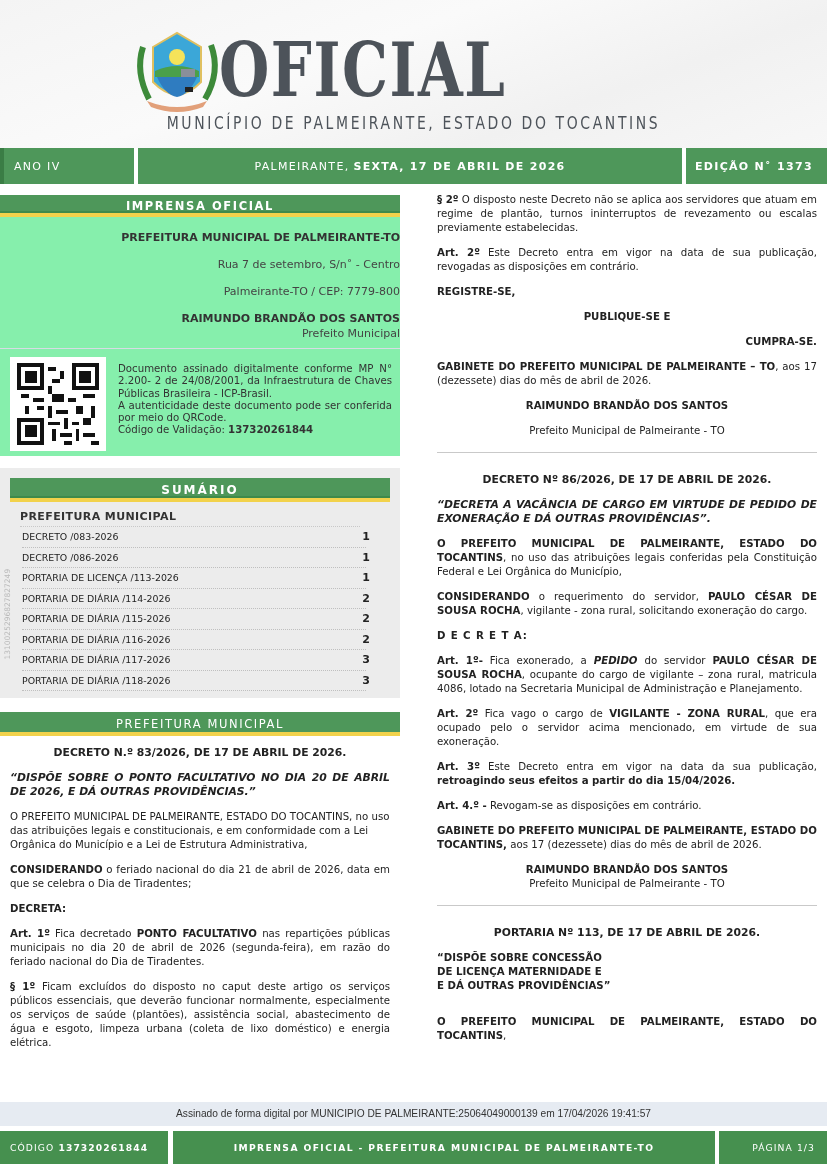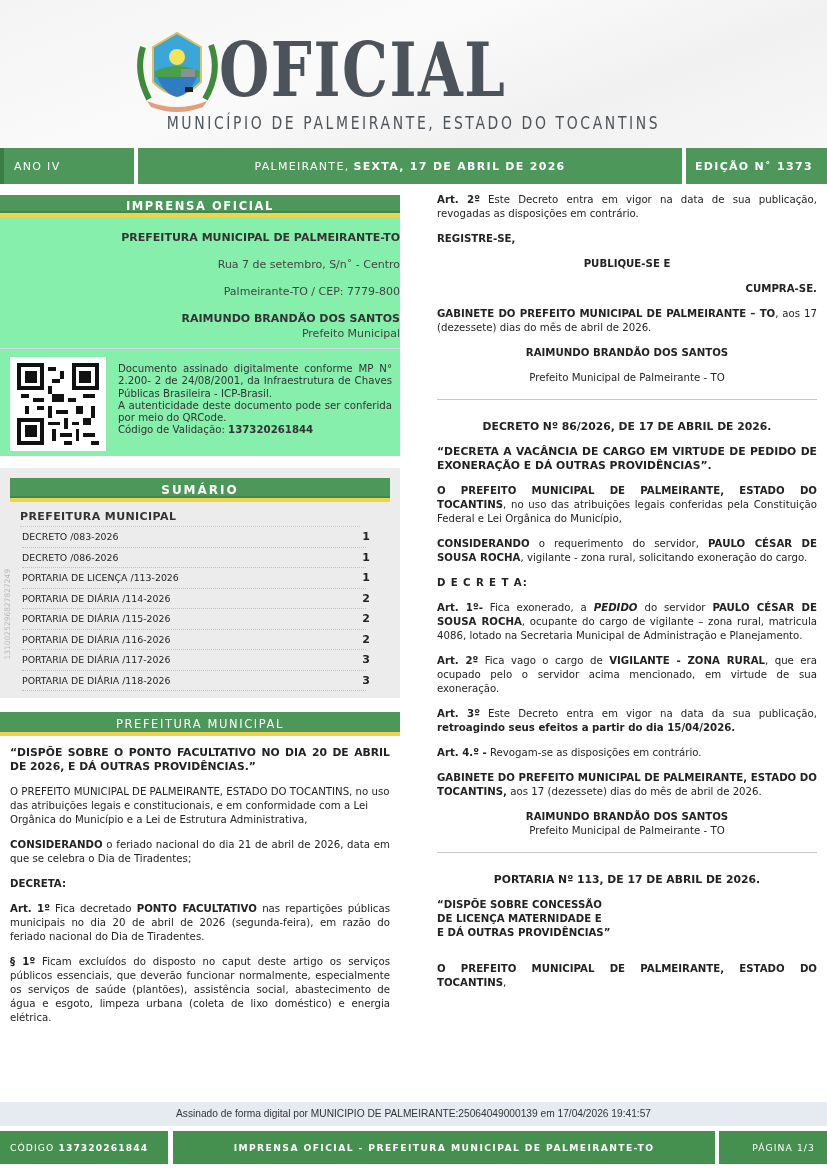--- a/index.html
+++ b/index.html
@@ -64,21 +64,21 @@
   .side-code span { position: absolute; left: -44px; top: 45px; transform: rotate(-90deg); font-size: 7.5px; color: #b9b9b9; white-space: nowrap; width: 100px; }
 
   .pm-head { margin-top: 14px; background: #4e975a; color: #fff; text-align: center; font-size: 11.5px; letter-spacing: 1.6px; height: 24px; line-height: 24px; border-bottom: 4px solid #f2d24b; }
 
   .doc { font-size: 10.2px; line-height: 14px; color: #222; }
   .doc p { margin-bottom: 11px; text-align: justify; }
   .doc .center { text-align: center; }
   .doc .right { text-align: right; }
   .doc b { font-weight: bold; }
   .doc .dtitle { font-weight: bold; font-size: 10.8px; text-align: center; }
-  .doc .ementa { font-weight: bold; font-size: 10.8px; }
+  .doc .ementa { font-weight: bold; font-style: italic; font-size: 10.8px; }
   .left .doc { padding: 10px 10px 0 10px; }
   .sp { letter-spacing: 0.9px; }
 
   
   .right-col { position: absolute; left: 437px; top: 193px; width: 380px; }
   .hr { border: none; border-top: 1px solid #c9c9c9; margin: 14px 0 20px; }
 
   
   .signbar { position: absolute; top: 1102px; left: 0; width: 827px; height: 24px; background: #e6ebf2; text-align: center; font-family: "Liberation Sans", sans-serif; font-size: 10.2px; line-height: 24px; color: #333; }
   .botbar { position: absolute; top: 1131px; left: 0; width: 827px; height: 33px; display: flex; }
@@ -221,34 +221,36 @@
       </div>
     <div class="sum-item">
         <span>PORTARIA DE DIÁRIA /118-2026</span>
         <span class="num">3</span>
       </div>
   </section>
 
   <div class="pm-head">PREFEITURA MUNICIPAL</div>
 
   <article class="doc">
+    <p class="dtitle">DECRETO N.º 83/2026, DE 17 DE ABRIL DE 2026.</p>
     <p class="ementa">“DISPÕE SOBRE O PONTO FACULTATIVO NO DIA 20 DE ABRIL DE 2026, E DÁ OUTRAS PROVIDÊNCIAS.”</p>
     <p style="text-align:left">O PREFEITO MUNICIPAL DE PALMEIRANTE, ESTADO DO TOCANTINS, no uso das atribuições legais e constitucionais, e em conformidade com a Lei Orgânica do Município e a Lei de Estrutura Administrativa,</p>
     <p><b>CONSIDERANDO</b><span> o feriado nacional do dia 21 de abril de 2026, data em que se celebra o Dia de Tiradentes;</span></p>
     <p><b>DECRETA:</b></p>
     <p><b>Art. 1º</b><span> Fica decretado </span><b>PONTO FACULTATIVO</b><span> nas repartições públicas municipais no dia 20 de abril de 2026 (segunda-feira), em razão do feriado nacional do Dia de Tiradentes.</span></p>
     <p><b>§ 1º</b><span> Ficam excluídos do disposto no caput deste artigo os serviços públicos essenciais, que deverão funcionar normalmente, especialmente os serviços de saúde (plantões), assistência social, abastecimento de água e esgoto, limpeza urbana (coleta de lixo doméstico) e energia elétrica.</span></p>
   </article>
 </div>
 
 <div class="side-code">
     <span>1310025296827827249</span>
   </div>
 
 <div class="right-col doc">
+  <p><b>§ 2º</b><span> O disposto neste Decreto não se aplica aos servidores que atuam em regime de plantão, turnos ininterruptos de revezamento ou escalas previamente estabelecidas.</span></p>
   <p><b>Art. 2º</b><span> Este Decreto entra em vigor na data de sua publicação, revogadas as disposições em contrário.</span></p>
   <p><b>REGISTRE-SE,</b></p>
   <p class="center"><b>PUBLIQUE-SE E</b></p>
   <p class="right"><b>CUMPRA-SE.</b></p>
   <p><b>GABINETE DO PREFEITO MUNICIPAL DE PALMEIRANTE – TO</b><span>, aos 17 (dezessete) dias do mês de abril de 2026.</span></p>
   <p class="center"><b>RAIMUNDO BRANDÃO DOS SANTOS</b></p>
   <p class="center">Prefeito Municipal de Palmeirante - TO</p>
   <hr class="hr">
 
   <p class="dtitle">DECRETO Nº 86/2026, DE 17 DE ABRIL DE 2026.</p>

